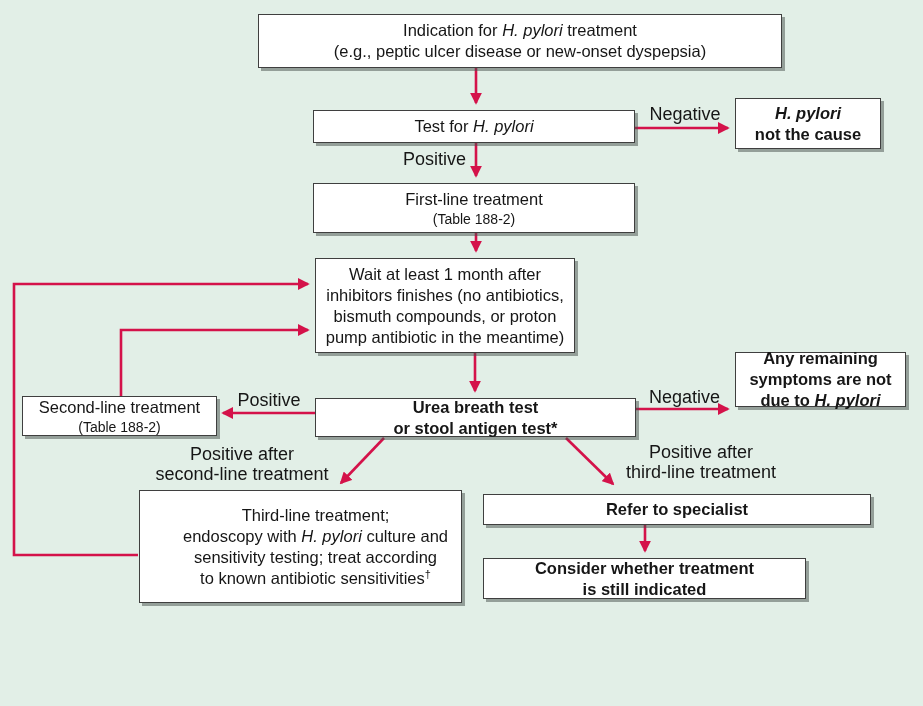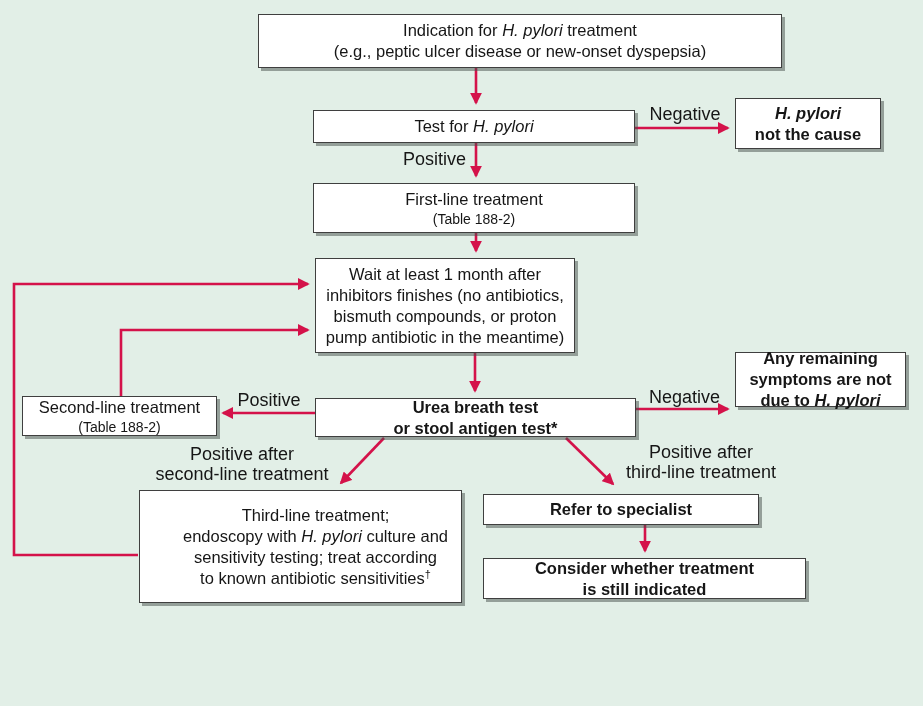--- a/index.html
+++ b/index.html
@@ -101,21 +101,21 @@
   <div><span>due to </span><i>H. pylori</i></div>
 </div>
 
 <div class="box" style="left:139px;top:490px;width:323px;height:113px;padding-left:34px;">
   <div>Third-line treatment;</div>
   <div><span>endoscopy with </span><i>H. pylori</i><span> culture and</span></div>
   <div>sensitivity testing; treat according</div>
   <div><span>to known antibiotic sensitivities</span><sup>†</sup></div>
 </div>
 
-<div class="box bold" style="left:483px;top:494px;width:276px;height:31px;">
+<div class="box bold" style="left:483px;top:494px;width:388px;height:31px;">
   <div>Refer to specialist</div>
 </div>
 
 <div class="box bold" style="left:483px;top:558px;width:323px;height:41px;">
   <div>Consider whether treatment</div>
   <div>is still indicated</div>
 </div>
 
 <div class="label right" style="left:345px;top:149px;width:121px;">Positive</div>
 

